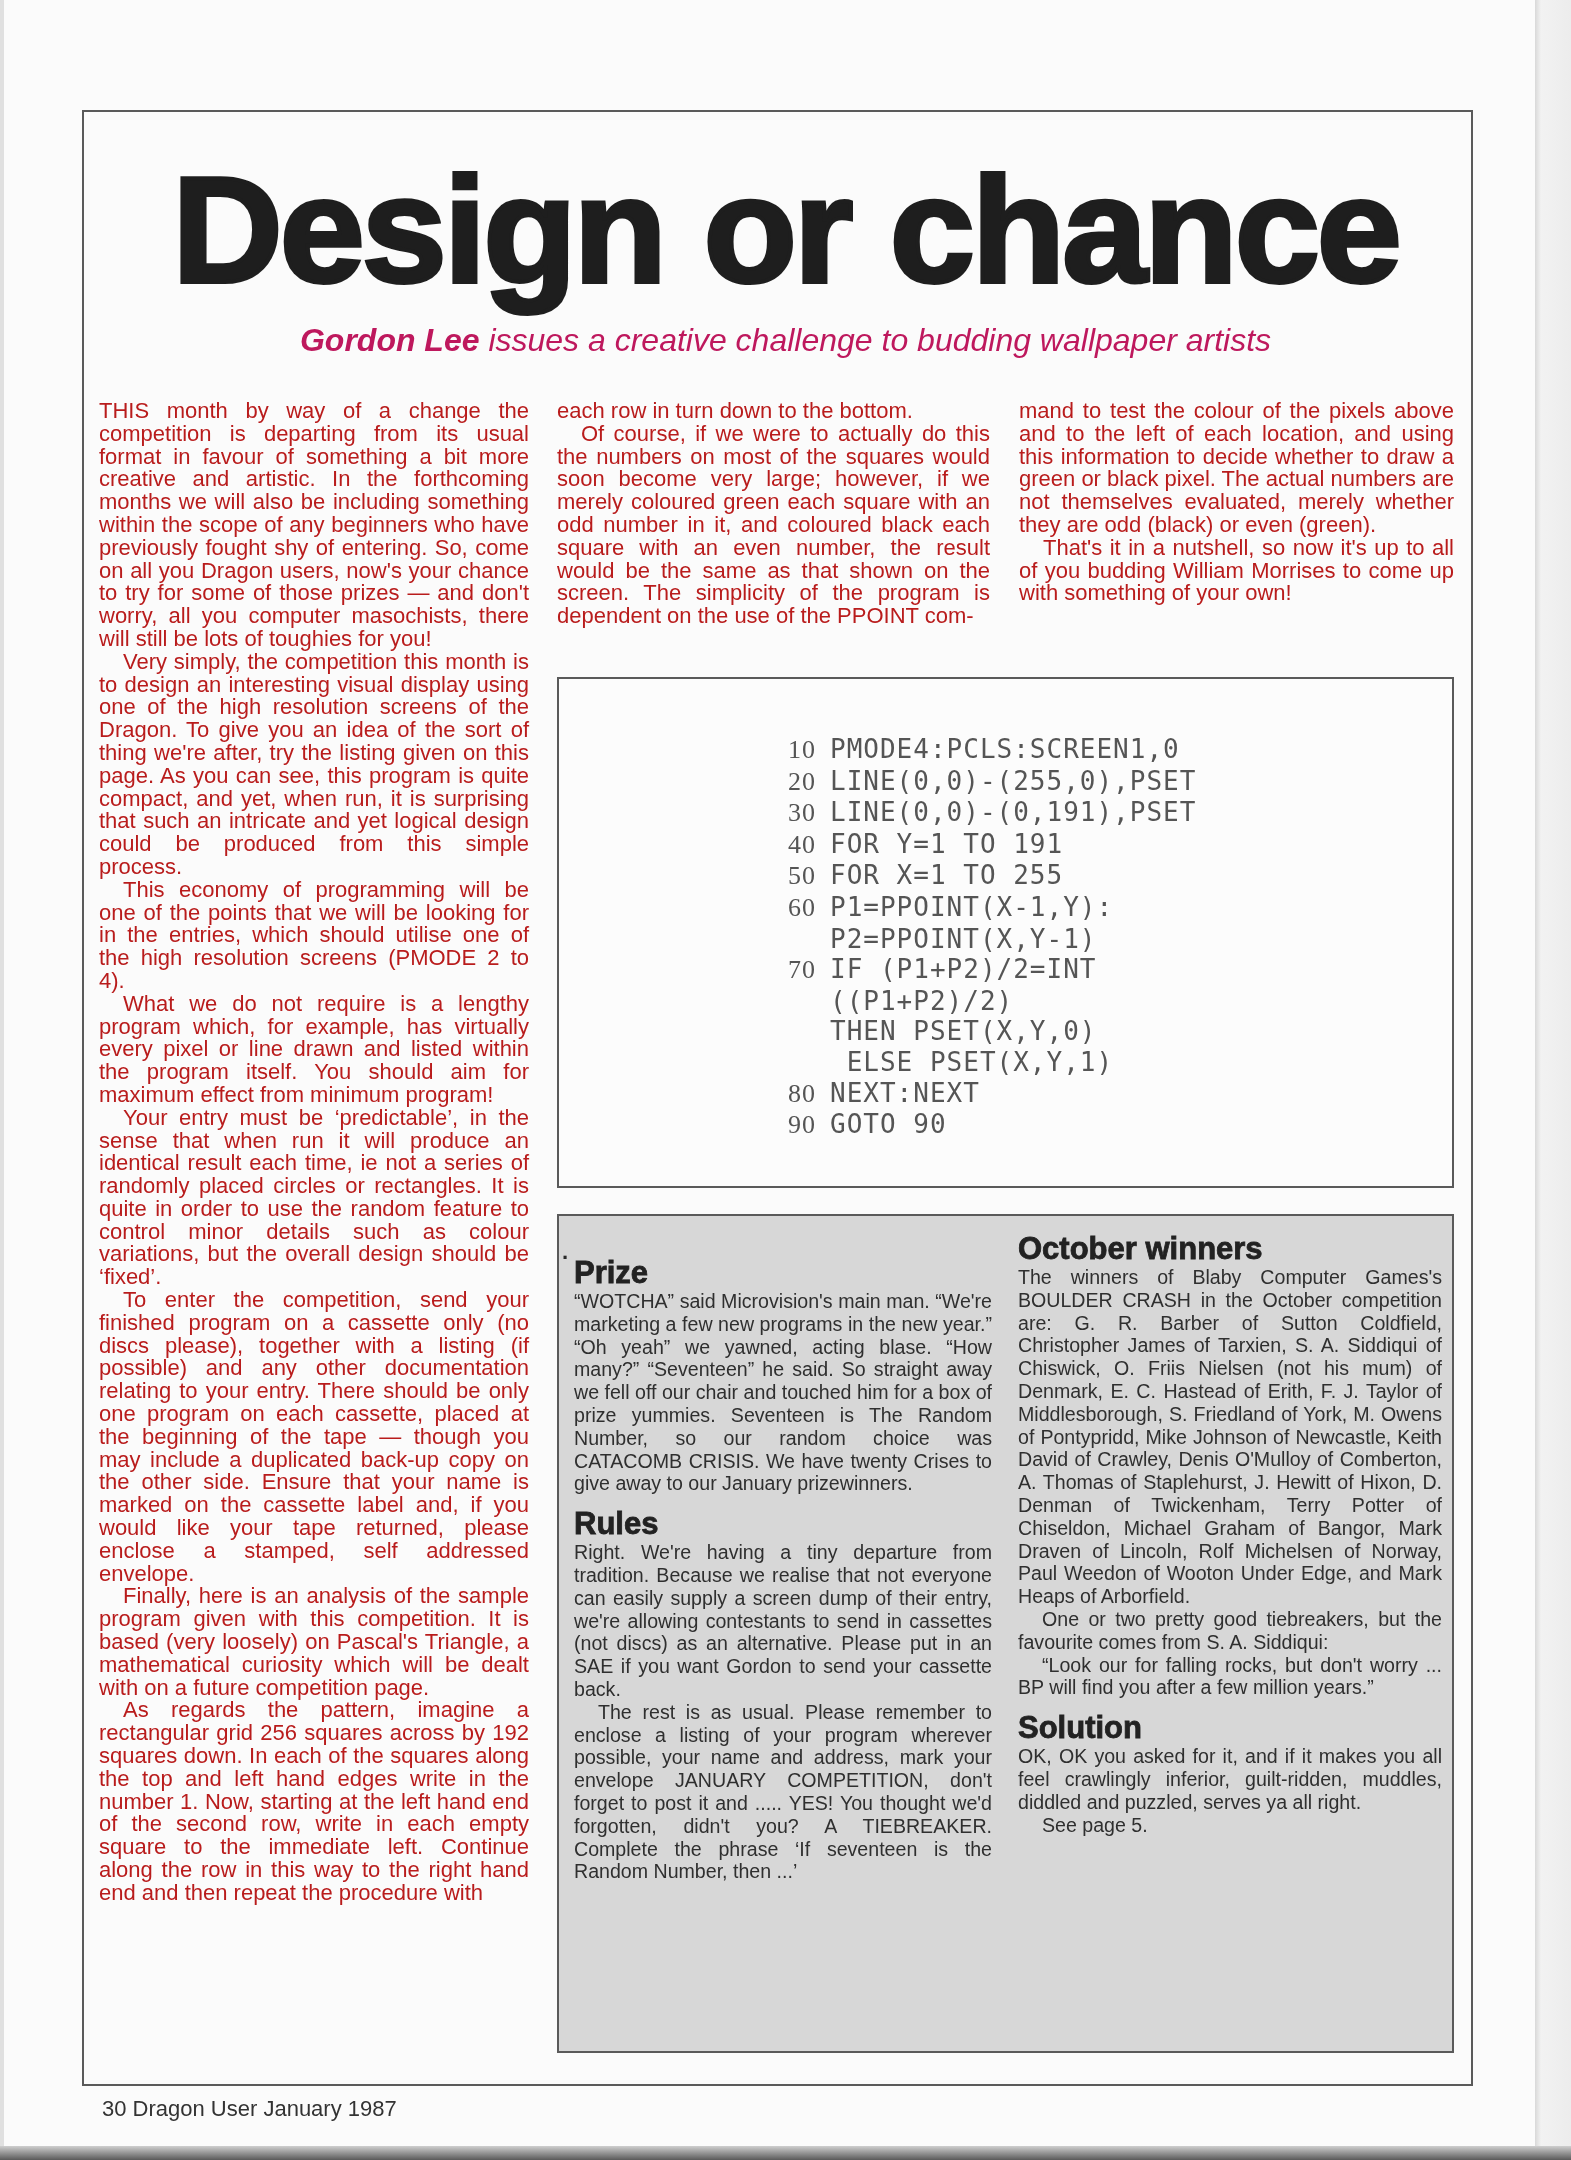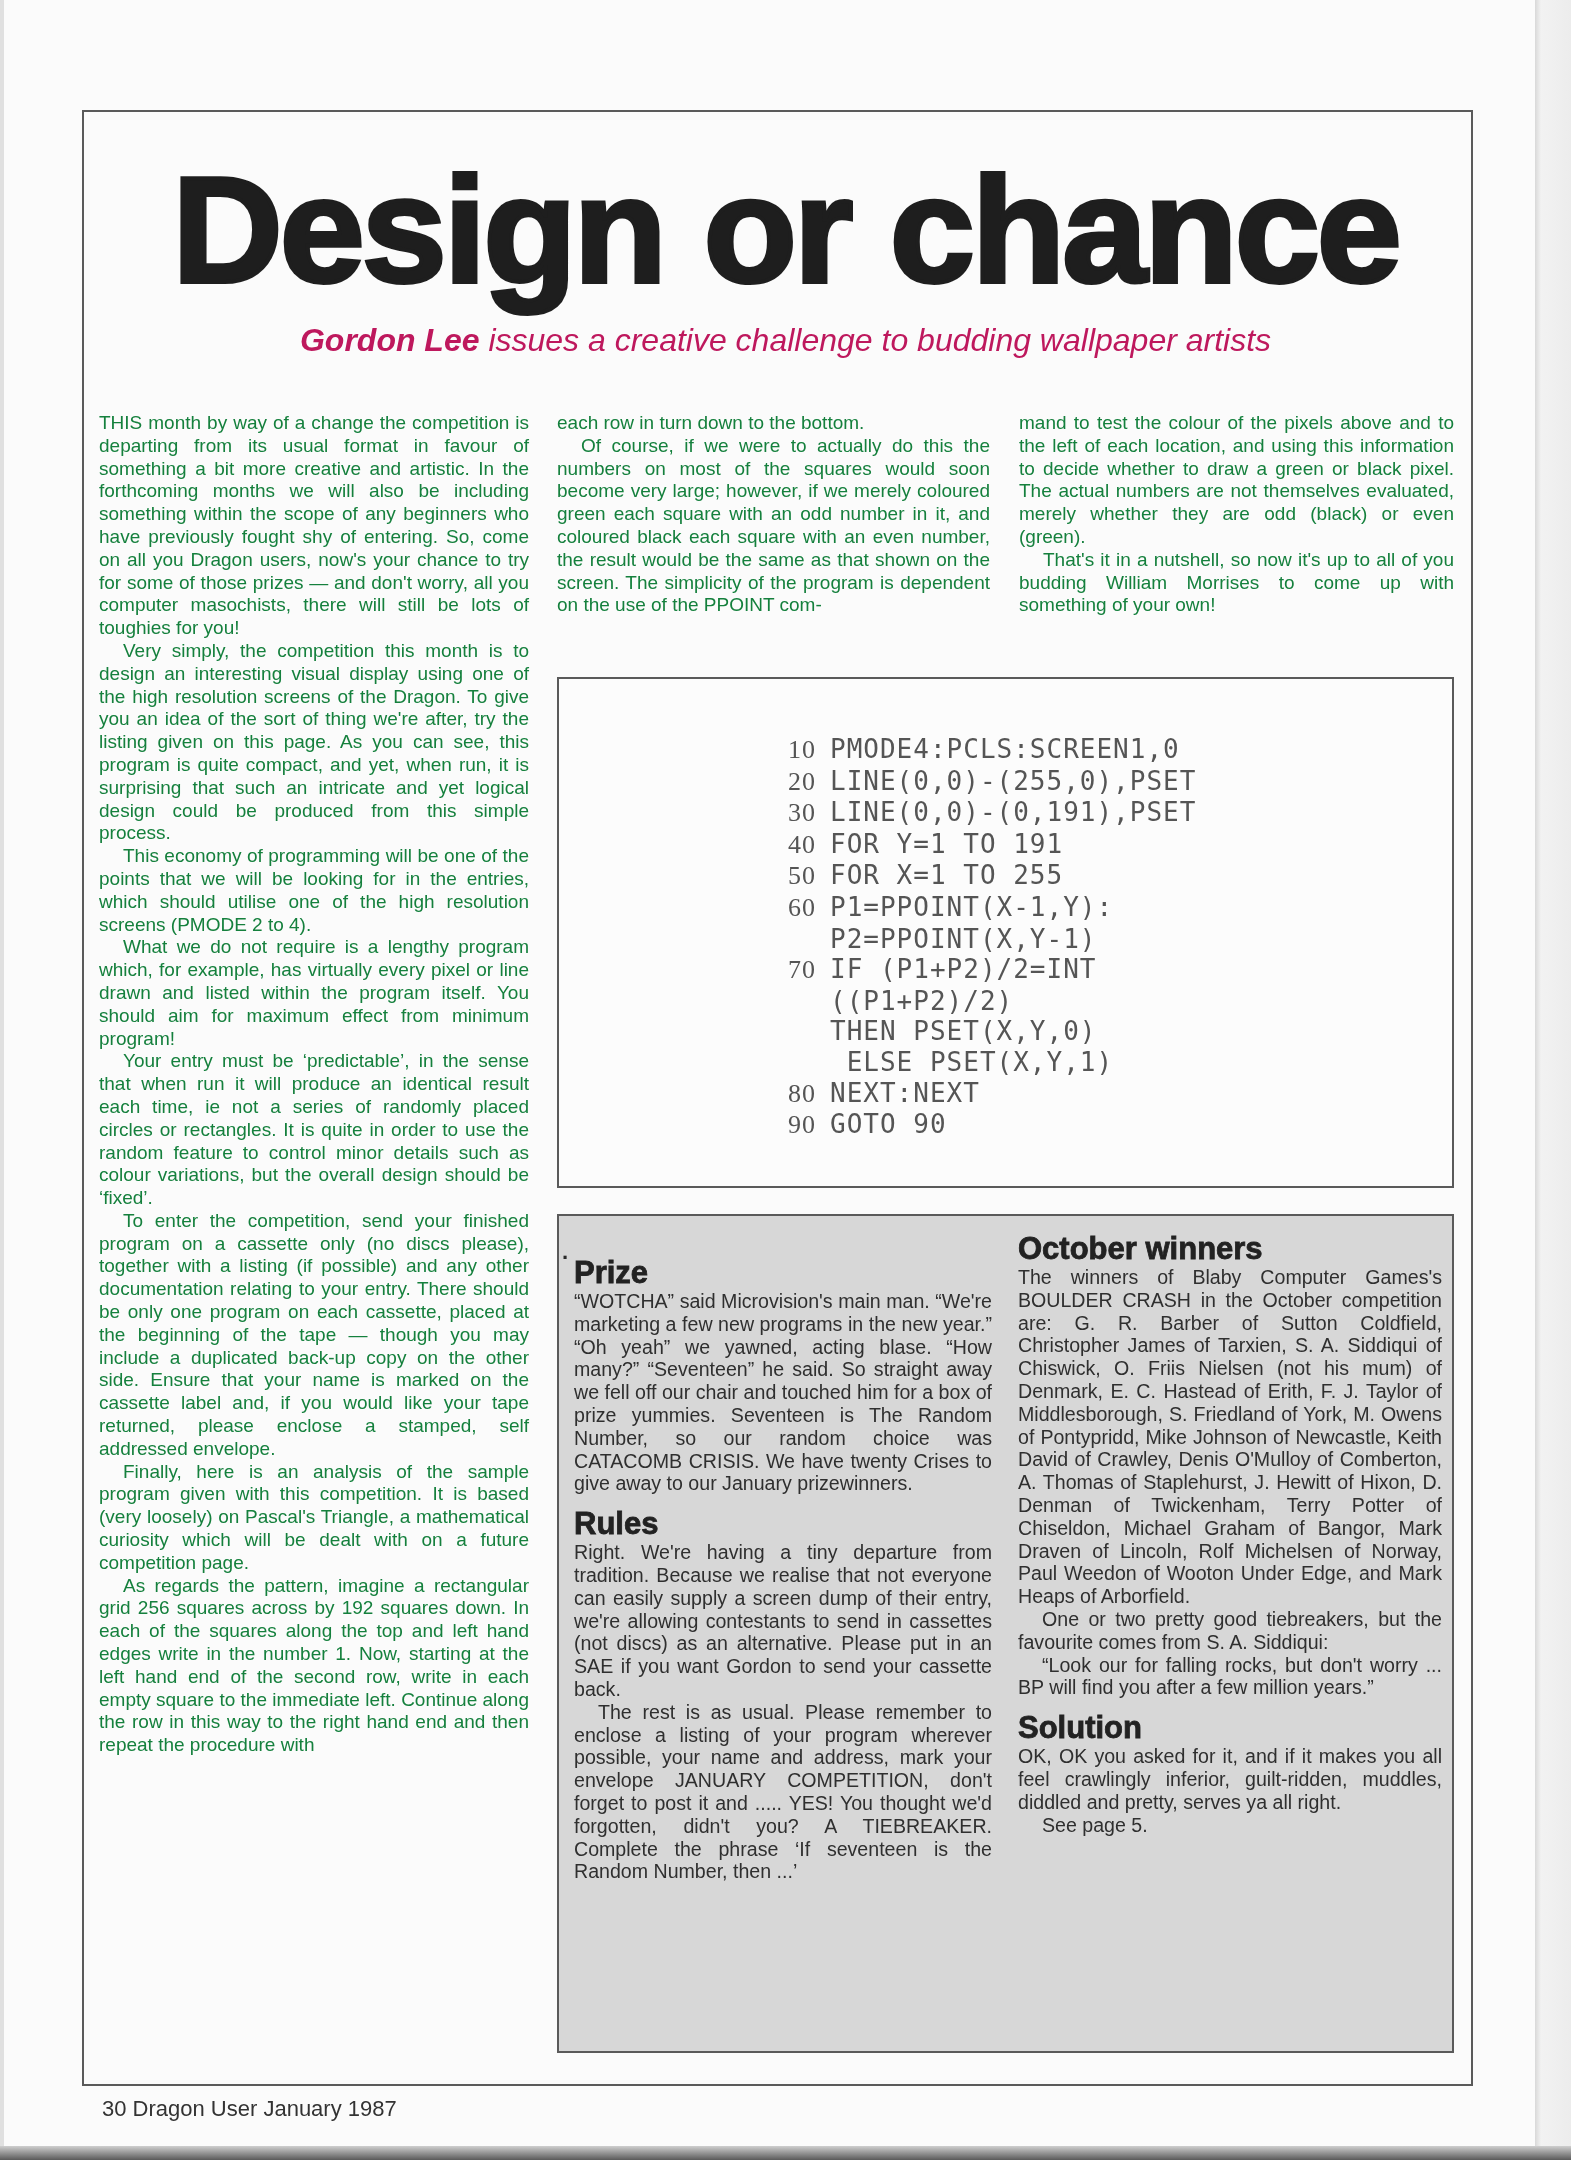--- a/index.html
+++ b/index.html
@@ -30,22 +30,22 @@
     font-size: 150px; letter-spacing: -3px; line-height: 160px; color: #1e1e1e;
     transform: scaleX(1.02);
     -webkit-text-stroke: 4px #1e1e1e;
   }
   .subtitle {
     position: absolute; left: 0; right: 0; top: 322px; text-align: center;
     font-size: 32px; font-style: italic; color: #be185d;
   }
   .subtitle b { font-weight: bold; }
   .col {
-    position: absolute; font-size: 19px; line-height: 22.8px;
-    text-align: justify; color: #15803d; margin-top: 12px;
+    position: absolute; font-size: 22px; line-height: 22.8px;
+    text-align: justify; color: #b91c1c;
   }
   .col p { margin: 0; text-indent: 24px; }
   .col p.first { text-indent: 0; }
   .col1 { left: 99px; top: 400px; width: 430px; }
   .col2 { left: 557px; top: 400px; width: 433px; }
   .col3 { left: 1019px; top: 400px; width: 435px; }
   .listing-box {
     position: absolute; left: 557px; top: 677px; width: 897px; height: 511px;
     border: 2px solid #5a5a5a; box-sizing: border-box; background: #fcfcfc;
   }
@@ -125,17 +125,17 @@
   <p class="first">Right. We're having a tiny departure from tradition. Because we realise that not everyone can easily supply a screen dump of their entry, we're allowing contestants to send in cassettes (not discs) as an alternative. Please put in an SAE if you want Gordon to send your cassette back.</p>
   <p>The rest is as usual. Please remember to enclose a listing of your program wherever possible, your name and address, mark your envelope JANUARY COMPETITION, don't forget to post it and ..... YES! You thought we'd forgotten, didn't you? A TIEBREAKER. Complete the phrase ‘If seventeen is the Random Number, then ...’</p>
 </div>
 
 <div class="pcol pcol2">
   <h2>October winners</h2>
   <p class="first">The winners of Blaby Computer Games's BOULDER CRASH in the October competition are: G. R. Barber of Sutton Coldfield, Christopher James of Tarxien, S. A. Siddiqui of Chiswick, O. Friis Nielsen (not his mum) of Denmark, E. C. Hastead of Erith, F. J. Taylor of Middlesborough, S. Friedland of York, M. Owens of Pontypridd, Mike Johnson of Newcastle, Keith David of Crawley, Denis O'Mulloy of Comberton, A. Thomas of Staplehurst, J. Hewitt of Hixon, D. Denman of Twickenham, Terry Potter of Chiseldon, Michael Graham of Bangor, Mark Draven of Lincoln, Rolf Michelsen of Norway, Paul Weedon of Wooton Under Edge, and Mark Heaps of Arborfield.</p>
   <p>One or two pretty good tiebreakers, but the favourite comes from S. A. Siddiqui:</p>
   <p>“Look our for falling rocks, but don't worry ... BP will find you after a few million years.”</p>
   <h2 class="gap">Solution</h2>
-  <p class="first">OK, OK you asked for it, and if it makes you all feel crawlingly inferior, guilt-ridden, muddles, diddled and pretty, serves ya all right.</p>
+  <p class="first">OK, OK you asked for it, and if it makes you all feel crawlingly inferior, guilt-ridden, muddles, diddled and puzzled, serves ya all right.</p>
   <p>See page 5.</p>
 </div>
 
 <div class="footer">30 Dragon User January 1987</div>
 
 </body></html>

